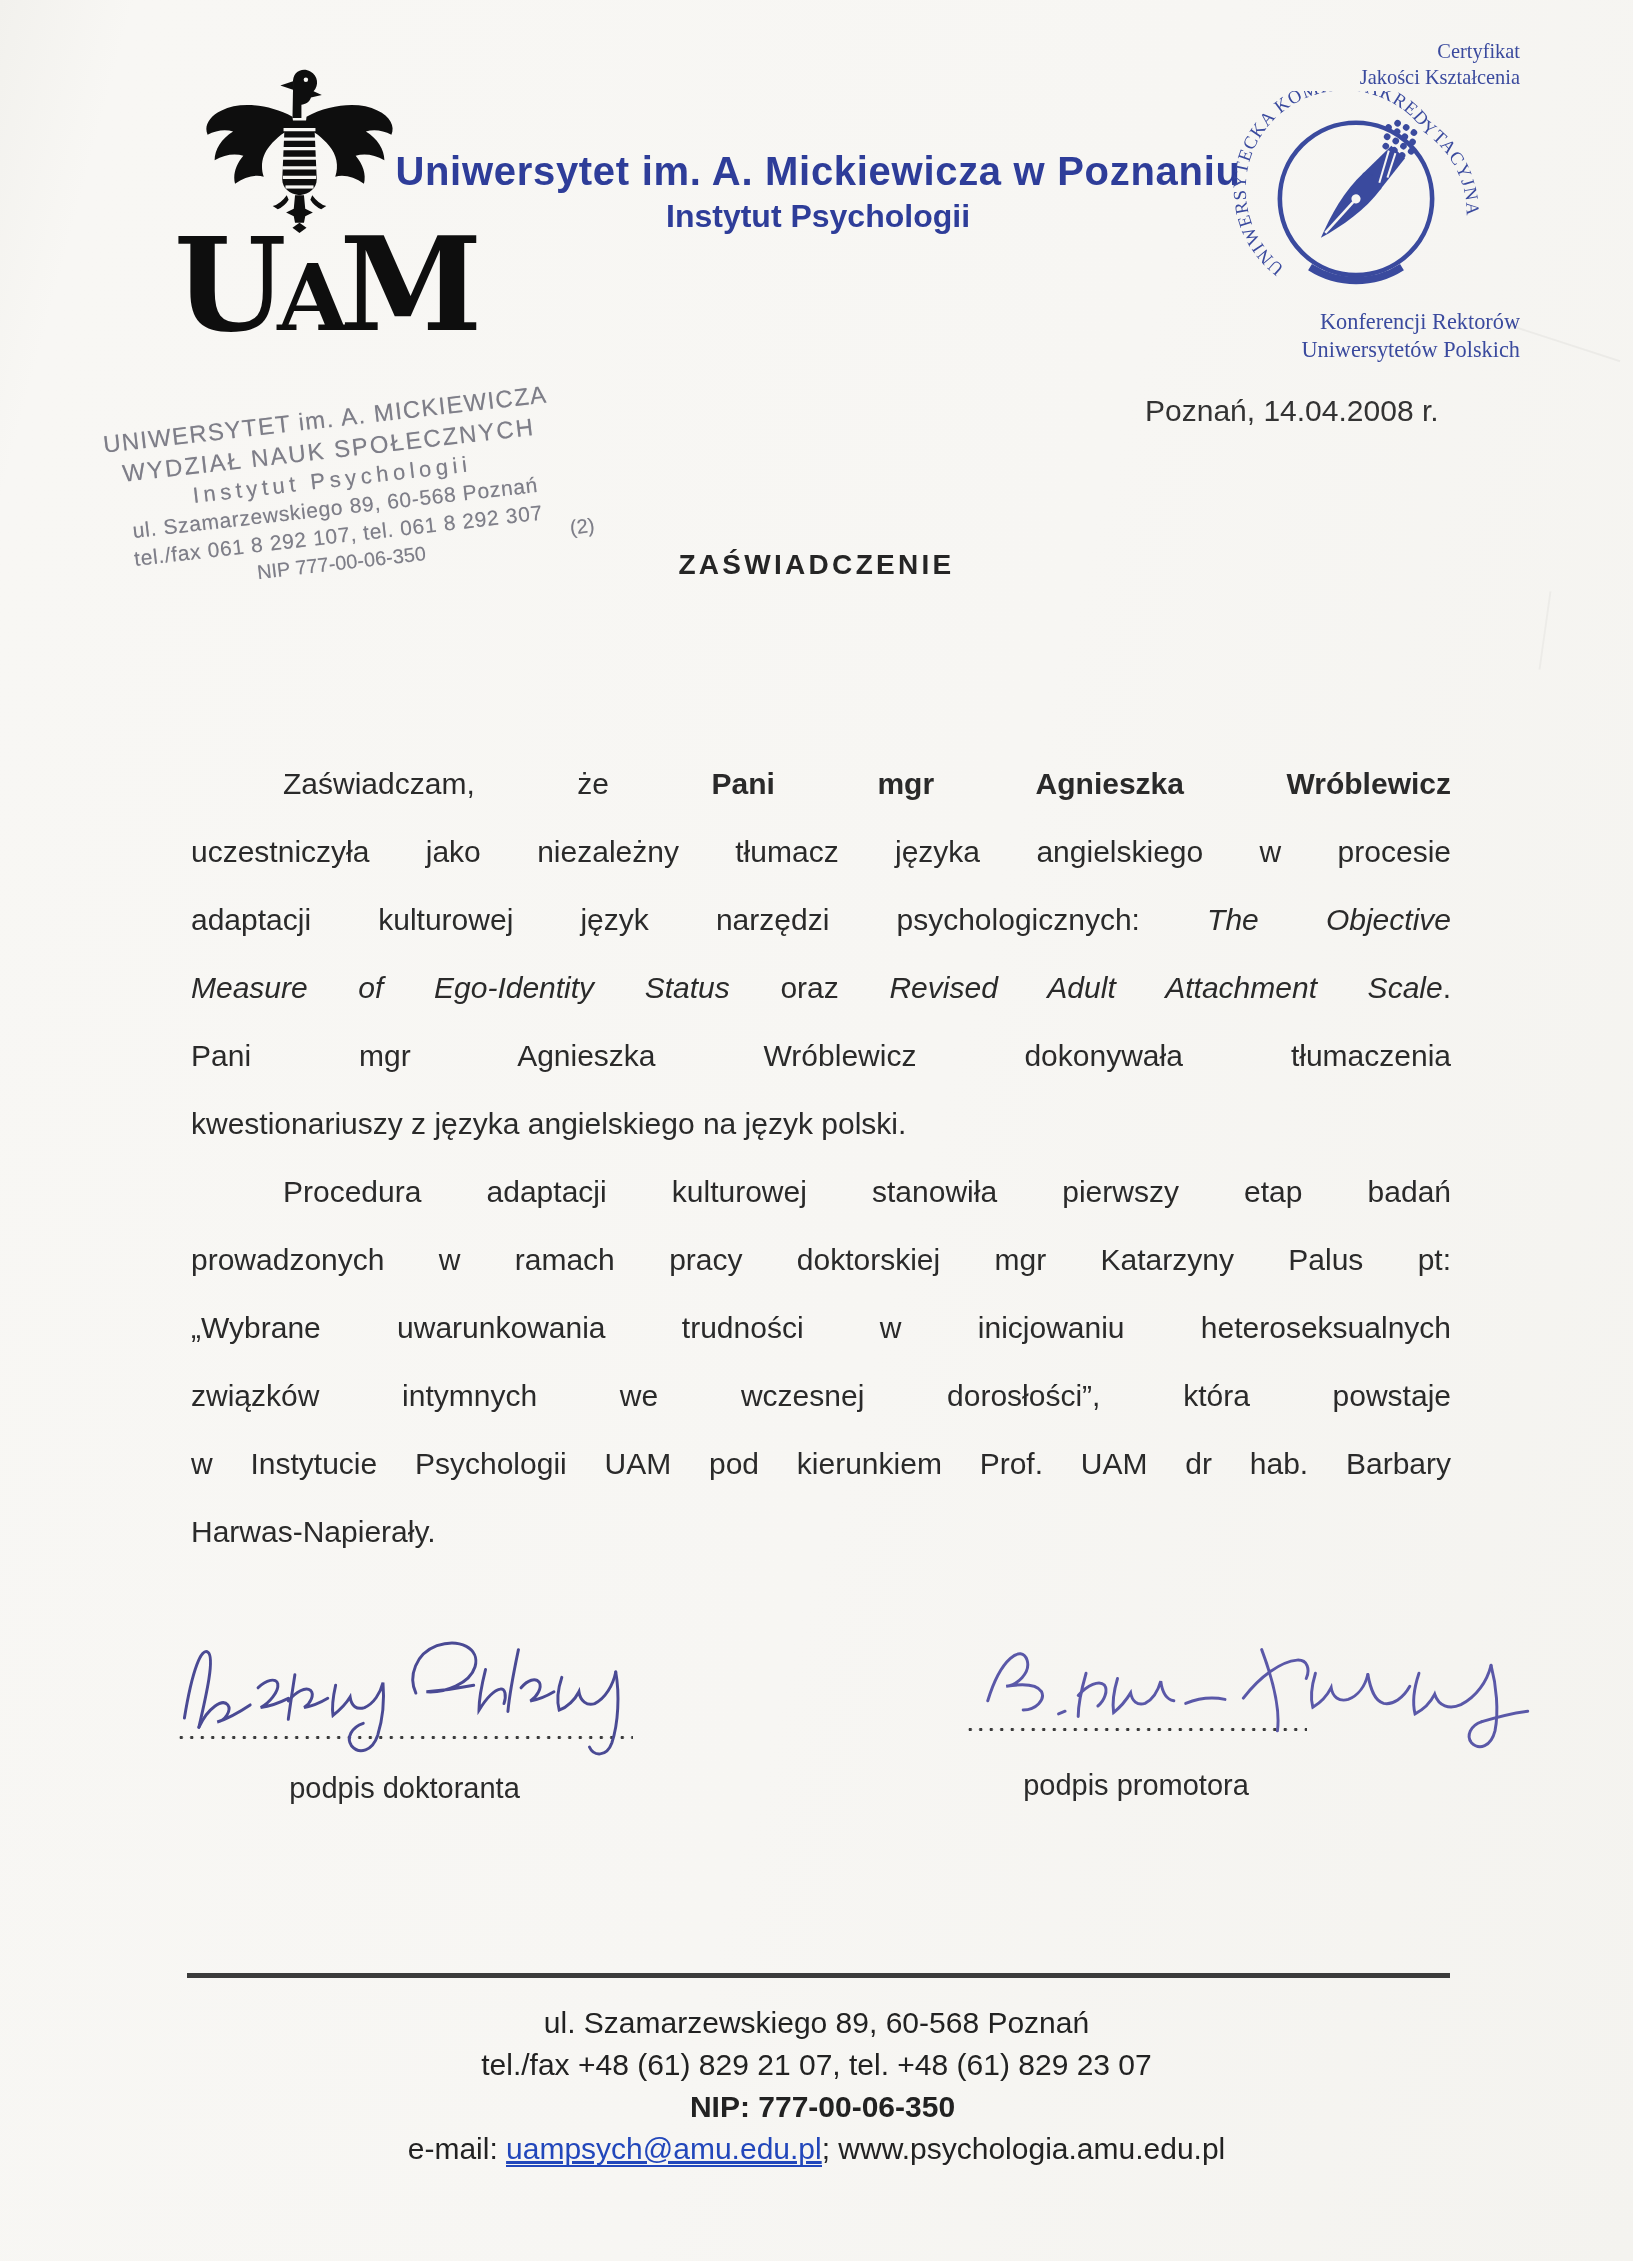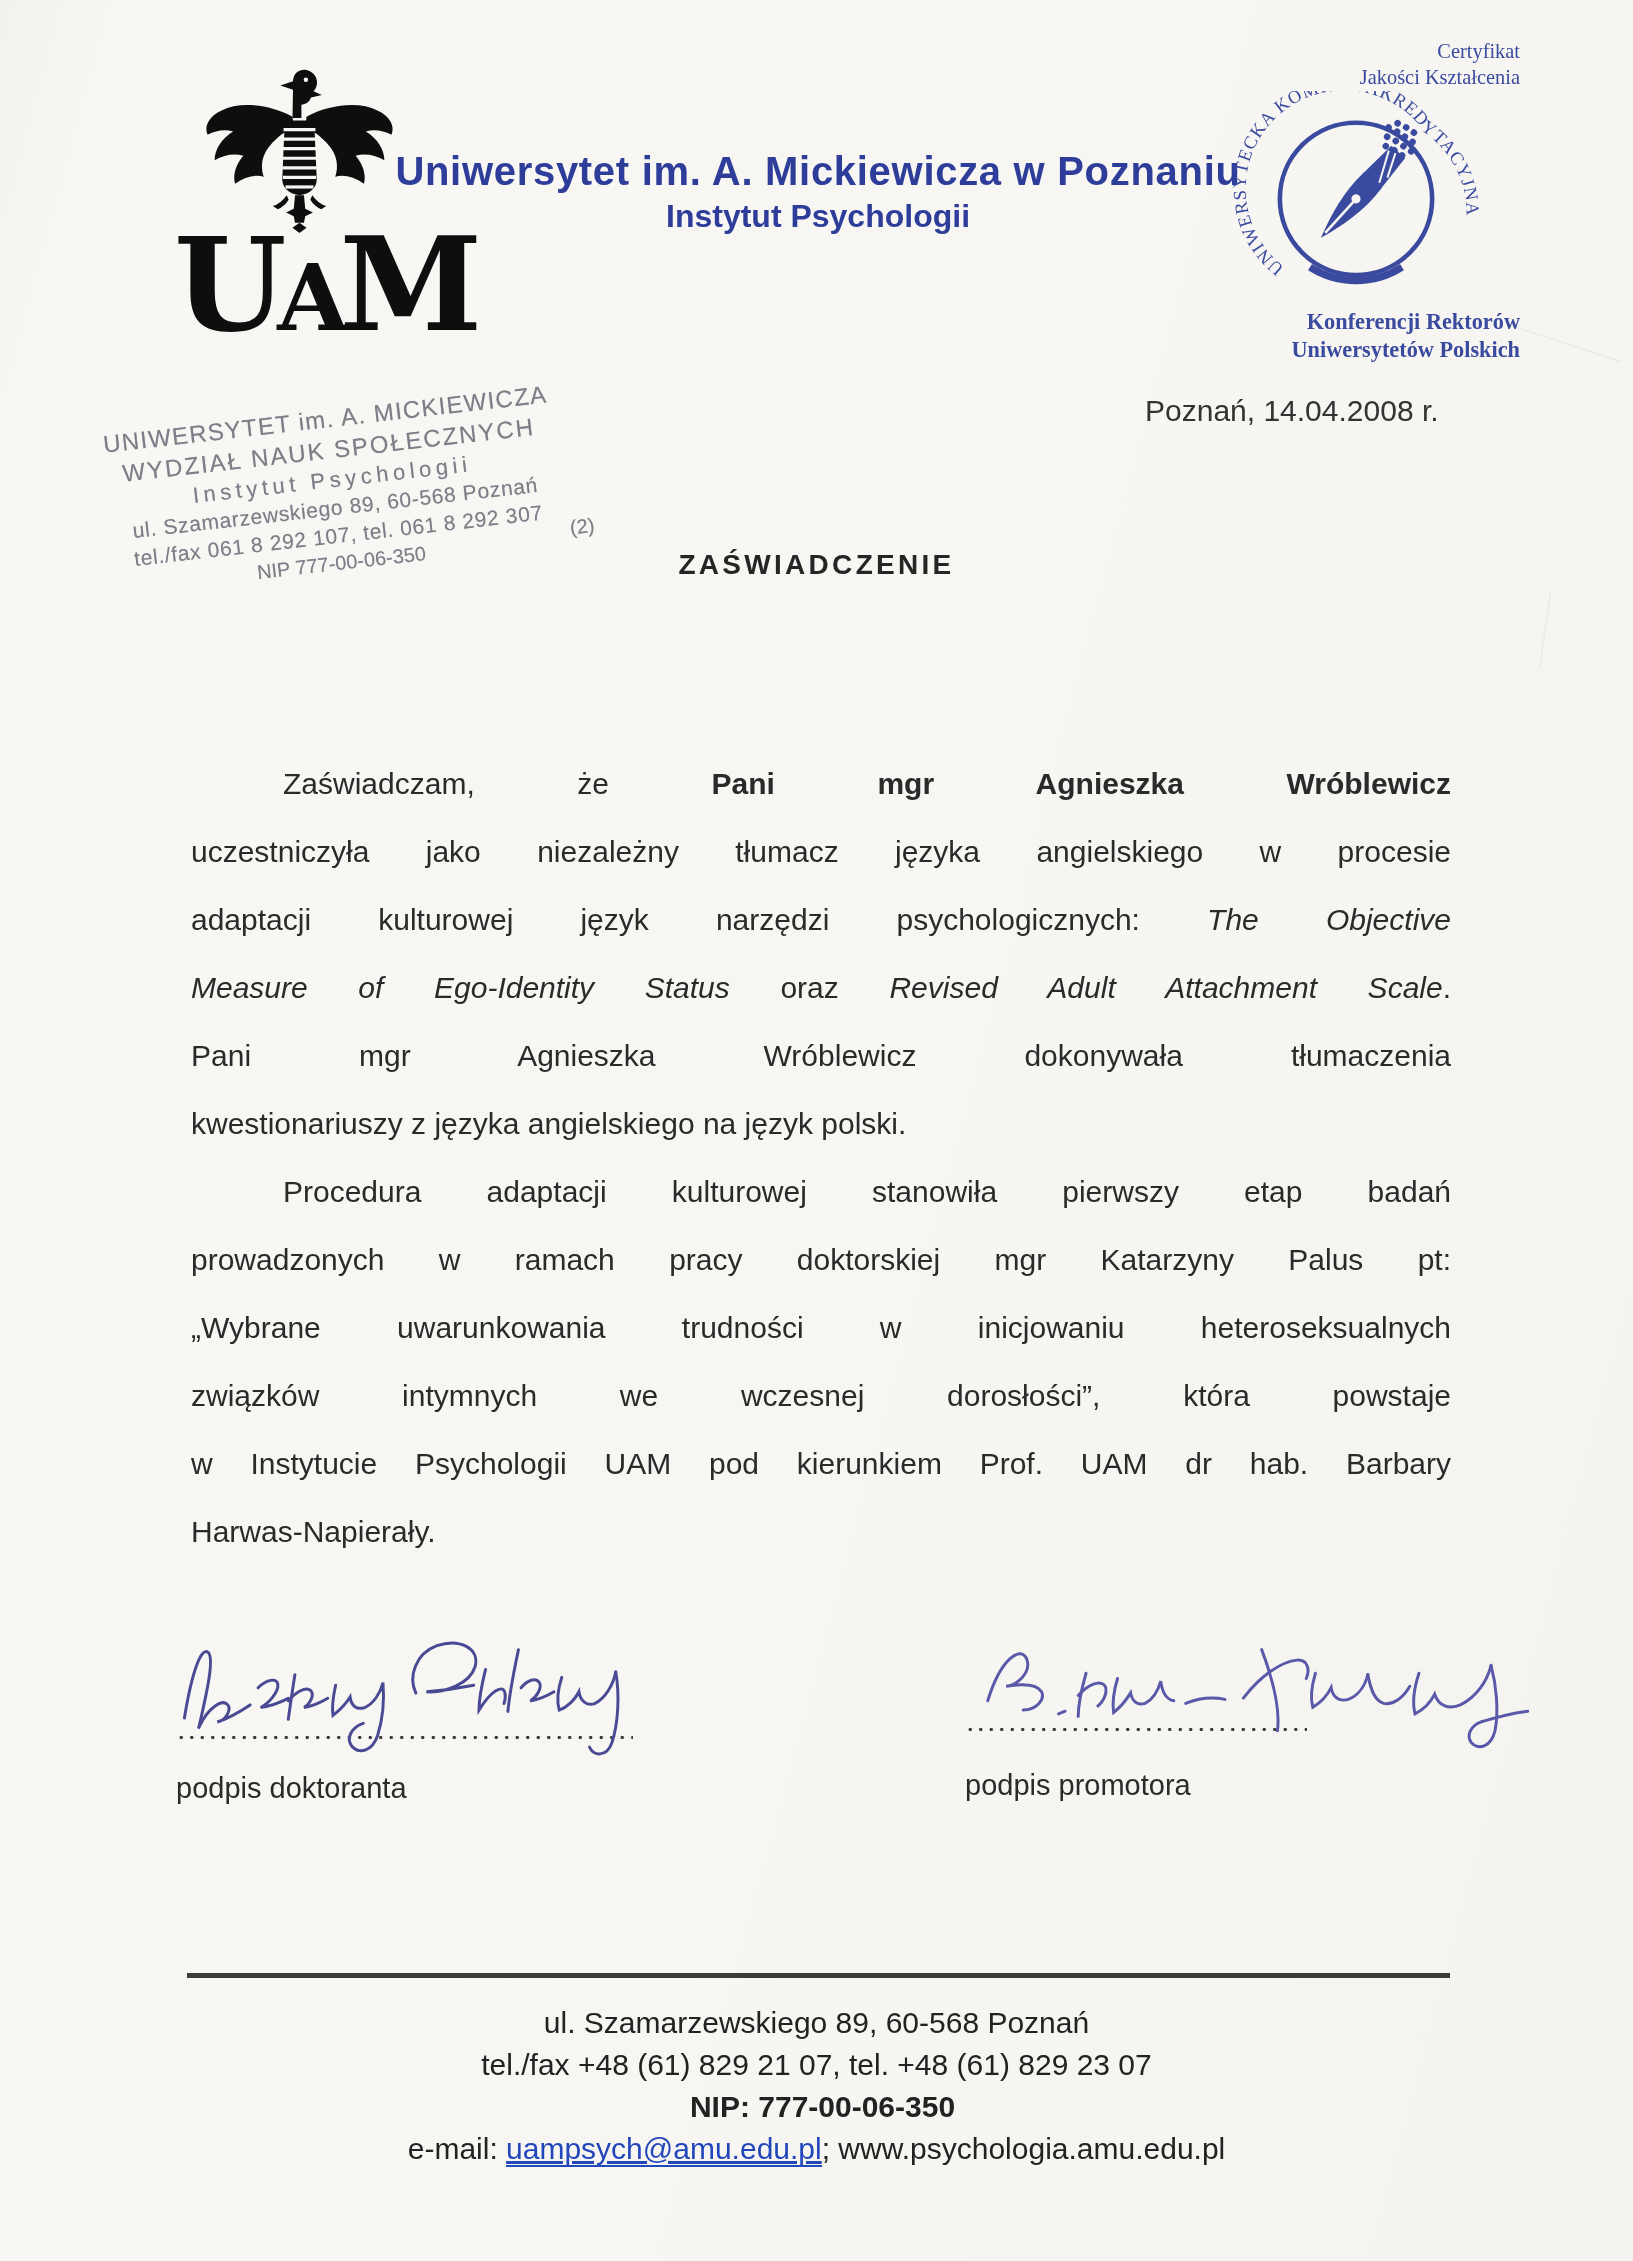--- a/index.html
+++ b/index.html
@@ -16,21 +16,21 @@
   .uam-lett .la{font-size:92px;}
   .org-title{position:absolute; left:394px; top:151px; width:848px; text-align:center;
     color:#2e3d99; font-weight:bold;}
   .org-line1{font-size:40px; line-height:41px; letter-spacing:0.7px;}
   .org-line2{font-size:32px; line-height:39px; margin-top:5.3px;}
   
   .seal{position:absolute; left:1191px; top:38px; width:329px; text-align:right;
     color:#3a4a9e; font-family:"Liberation Serif", serif;}
   .seal-cert{font-size:20.4px; line-height:26px;}
   .seal svg{display:block; margin:1.3px auto 0 auto;}
-  .seal-bot{font-size:22.3px; line-height:28px;font-weight:bold;}
+  .seal-bot{font-size:22.3px; line-height:28px;}
   
   .stamp{position:absolute; left:74px; top:409px; width:519px; text-align:center;
     color:#74747f; transform:rotate(-6.5deg); transform-origin:40% 50%;
     text-shadow:0 0 0.7px rgba(116,116,127,.55); opacity:.92;}
   .st1{font-size:24px; line-height:31px; letter-spacing:1.3px;}
   .st2{font-size:24px; line-height:31px; letter-spacing:2px;}
   .st3{font-size:22px; line-height:29px; letter-spacing:4.6px;}
   .st4{font-size:21px; line-height:28px; letter-spacing:0.7px;}
   .st5{font-size:21px; line-height:28px; letter-spacing:0.7px;}
   .st6{font-size:20px; line-height:26px; position:relative;}
@@ -43,21 +43,21 @@
   .body-text{position:absolute; left:191px; top:750px; width:1260px; font-size:30px; color:#2a2a2a;}
   .bl{height:68px; line-height:68px; text-align:justify; text-align-last:justify; overflow:visible; white-space:nowrap0;}
   .bl.lastline{text-align-last:left;}
   .bl.indent{padding-left:92px;}
   .b{font-weight:bold;} .i{font-style:italic;}
   
   .sig-svg{position:absolute; z-index:3;}
   .dotline{position:absolute; height:5.3px; z-index:2;
     background-image:radial-gradient(circle, #3c3c3c 1.6px, rgba(0,0,0,0) 2px);
     background-size:10.5px 5.3px; background-repeat:repeat-x;}
-  .sig-label{position:absolute; text-align:left; font-size:29px; color:#2b2b2b;}
+  .sig-label{position:absolute; text-align:center; font-size:29px; color:#2b2b2b;}
   
   .footer-rule{position:absolute; left:187px; top:1973px; width:1263px; height:4.6px; background:#3b3b3b;}
   .footer{position:absolute; left:0; top:2002px; width:1633px; text-align:center;
     font-size:30px; line-height:42px; color:#222;}
   .footer .nip{font-weight:bold;margin-left:12px;}
   .email-link{color:#2247bb; text-decoration:underline; border-bottom:2px solid #2247bb; cursor:pointer;}
   
   .crease1{position:absolute; left:1505px; top:342px; width:118px; height:2px; background:rgba(0,0,0,0.04); transform:rotate(18deg);}
   .crease2{position:absolute; left:1544px; top:591px; width:2px; height:79px; background:rgba(0,0,0,0.035); transform:rotate(8deg);}
 </style>

